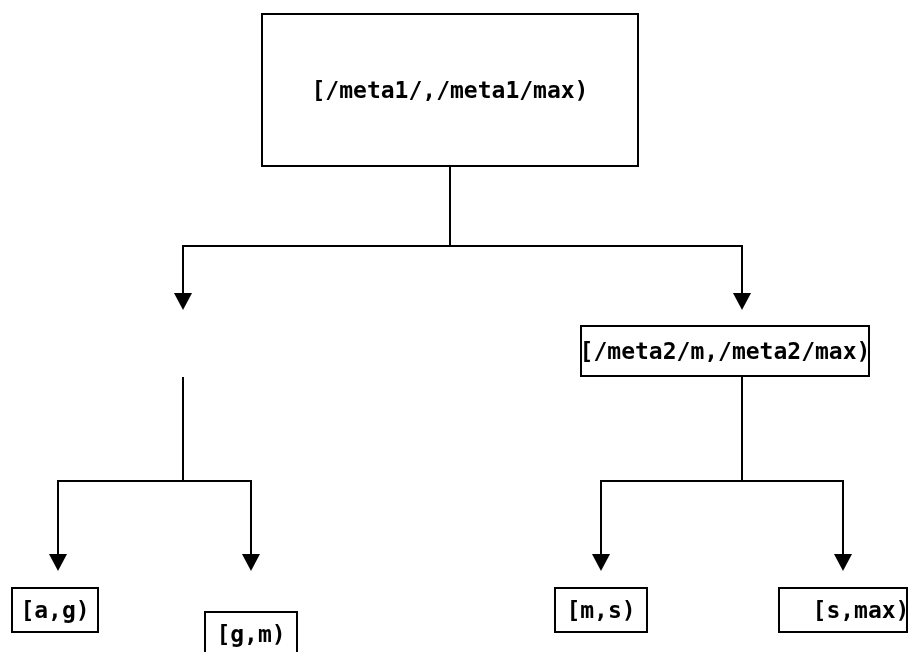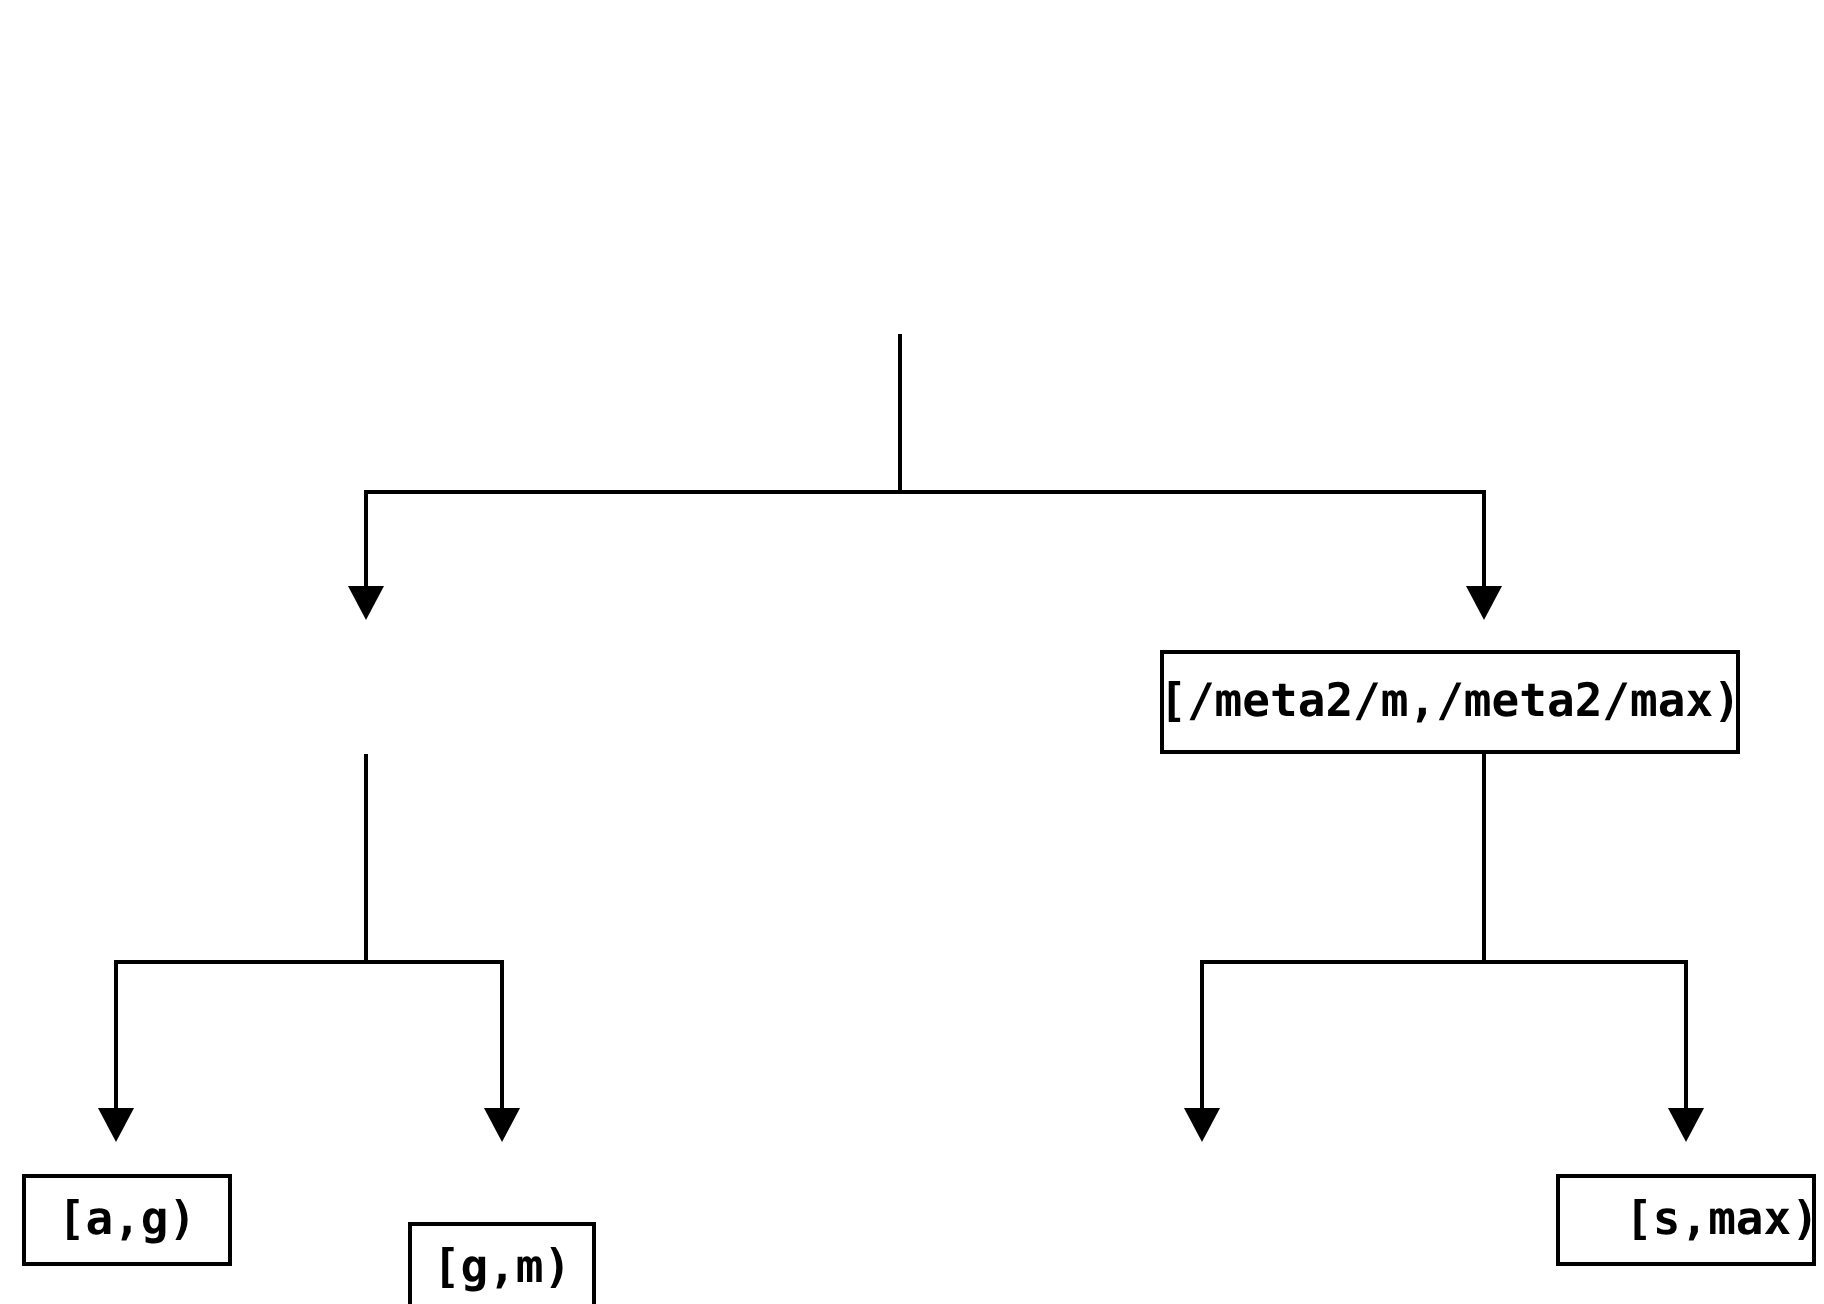--- a/index.html
+++ b/index.html
@@ -32,21 +32,21 @@
     justify-content: center;
     color: #000000;
     font-weight: bold;
     font-size: 23px;
     letter-spacing: 0;
     white-space: nowrap;
   }
   .node-root   { left: 261px; top: 13px;  width: 378px; height: 154px; }
   .node-l2a    { left: 21px;  top: 325px; width: 324px; height: 52px;  }
   .node-l2b    { left: 580px; top: 325px; width: 290px; height: 52px;  }
-  .node-leaf1  { left: 11px;  top: 587px; width: 105px;  height: 46px;  }
+  .node-leaf1  { left: 11px;  top: 587px; width: 88px;  height: 46px;  }
   .node-leaf2  { left: 204px; top: 587px; width: 94px;  height: 46px; margin-top: 24px;  }
   .node-leaf3  { left: 554px; top: 587px; width: 94px;  height: 46px;  }
   .node-leaf4  { left: 778px; top: 587px; width: 130px; height: 46px; padding-left: 36px;  }
   .edge-line { stroke: #000000; stroke-width: 2; fill: none; }
   .arrow-head { fill: #000000; stroke: none; }
 </style>
 </head>
 <body>
 
 <div class="canvas">
@@ -74,32 +74,38 @@
     <g>
       <line class="edge-line" x1="742" y1="377" x2="742" y2="481"></line>
       <line class="edge-line" x1="601" y1="481" x2="843" y2="481"></line>
       <line class="edge-line" x1="601" y1="480" x2="601" y2="555"></line>
       <line class="edge-line" x1="843" y1="480" x2="843" y2="555"></line>
       <polygon class="arrow-head" points="592,554 610,554 601,571"></polygon>
       <polygon class="arrow-head" points="834,554 852,554 843,571"></polygon>
     </g>
   </svg>
 
+  <div class="node node-root">
+    <span>[/meta1/,/meta1/max)</span>
+  </div>
 
 
   <div class="node node-l2b">
     <span>[/meta2/m,/meta2/max)</span>
   </div>
 
   <div class="node node-leaf1">
     <span>[a,g)</span>
   </div>
 
   <div class="node node-leaf2">
     <span>[g,m)</span>
   </div>
 
+  <div class="node node-leaf3">
+    <span>[m,s)</span>
+  </div>
 
   <div class="node node-leaf4">
     <span>[s,max)</span>
   </div>
 
 </div>
 
 </body></html>

